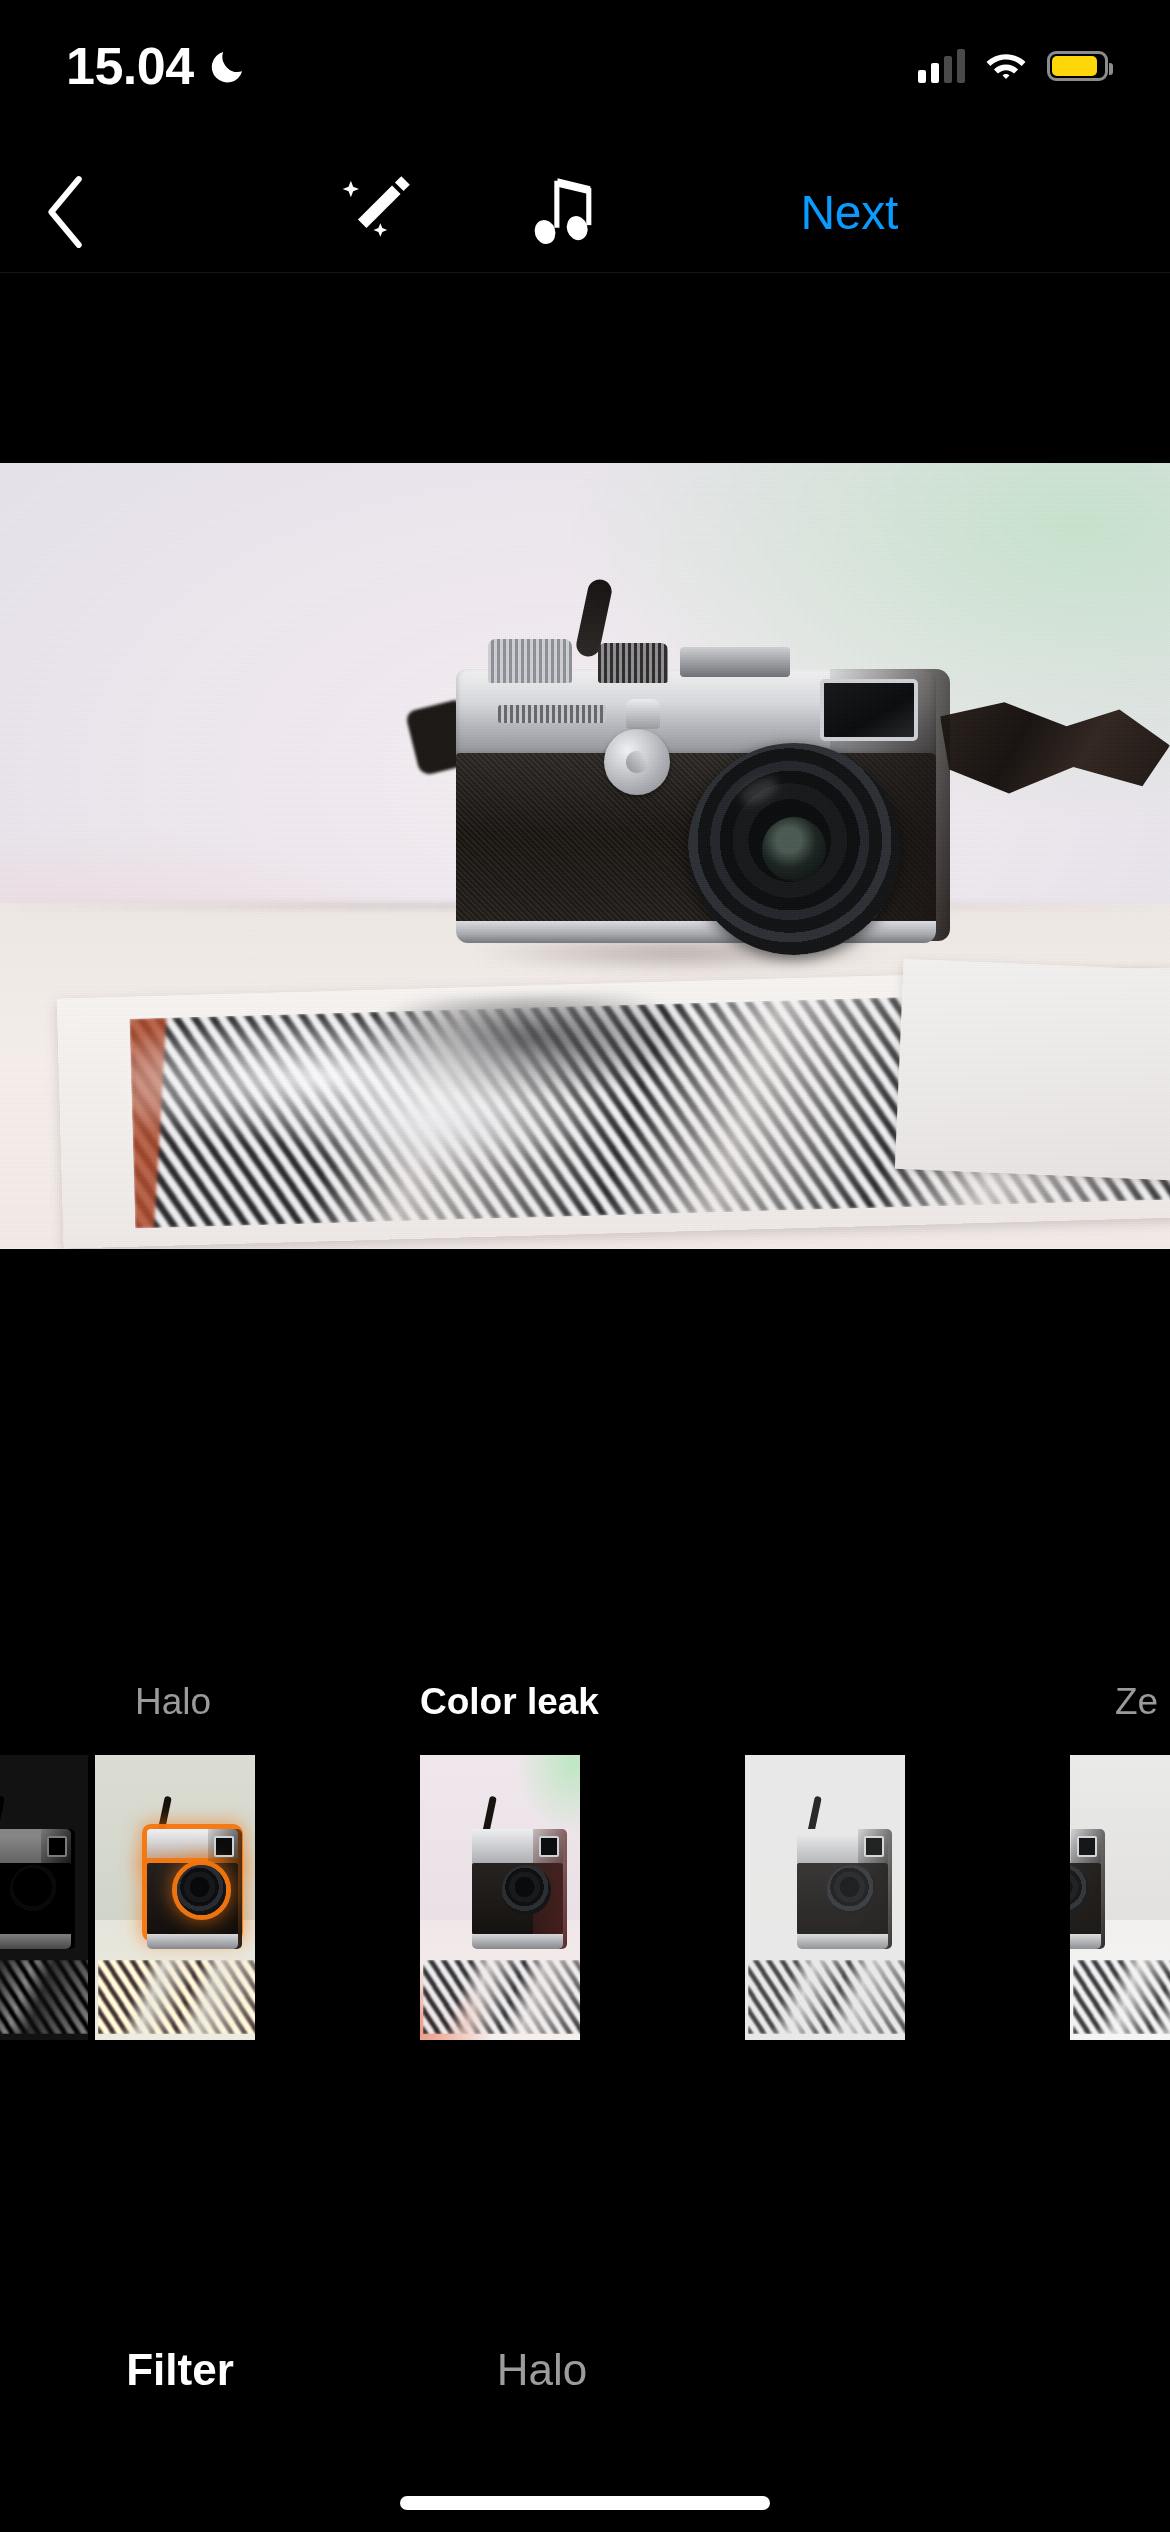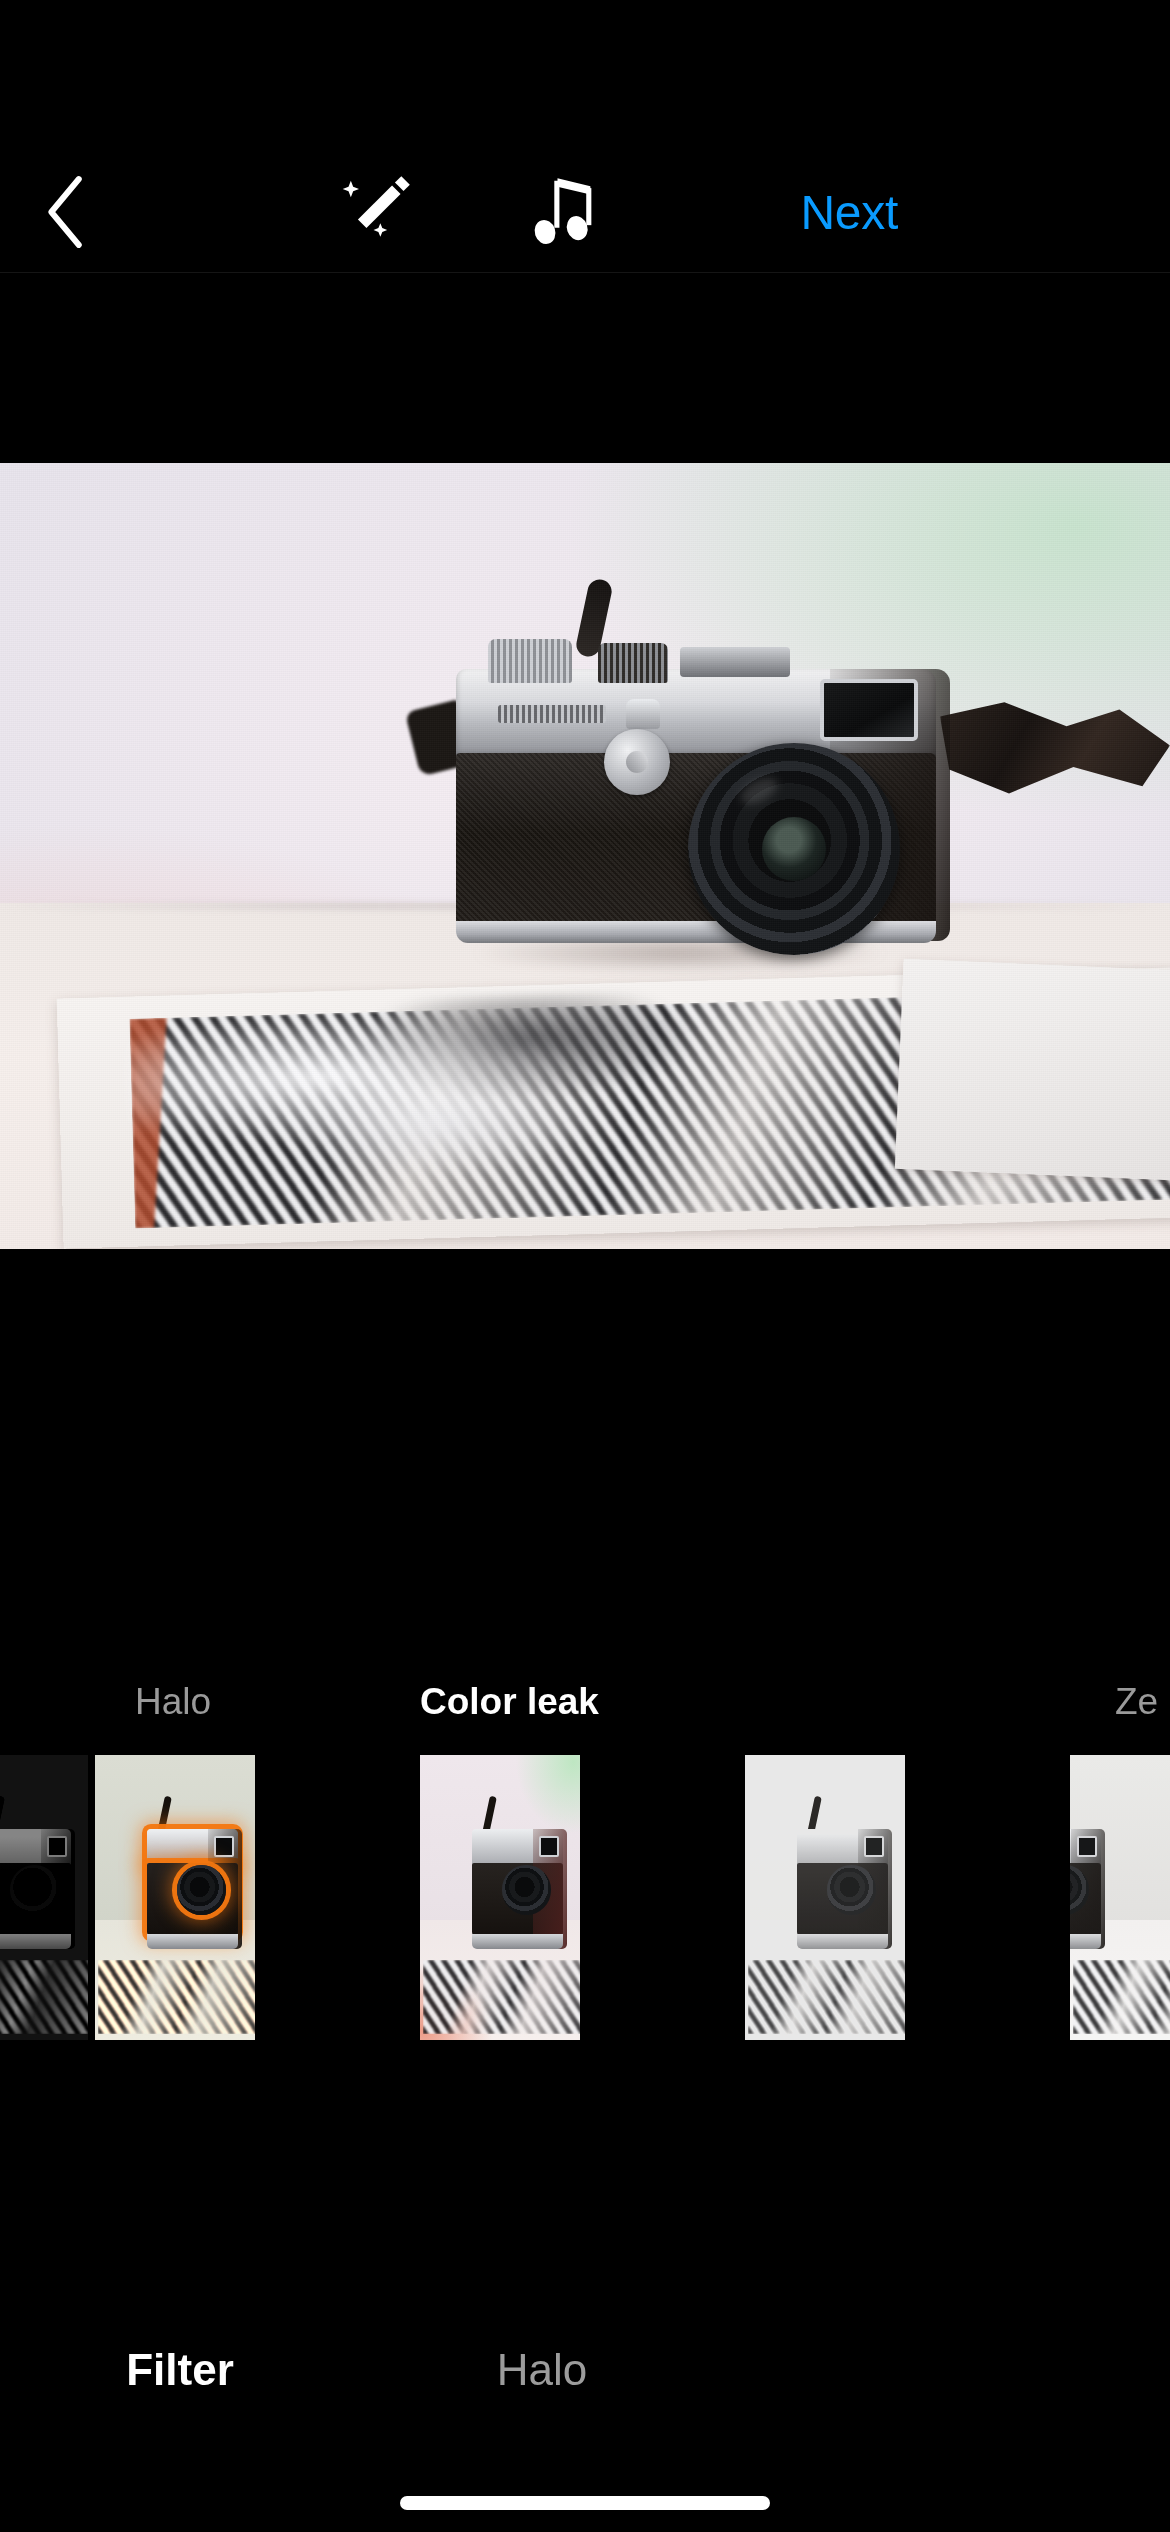--- a/index.html
+++ b/index.html
@@ -368,20 +368,44 @@
   .home-indicator{
     position:absolute; bottom:22px; left:50%; transform:translateX(-50%);
     width:370px; height:14px; background:#fff; border-radius:7px;
   }
 </style>
 </head>
 <body>
 
 <div class="screen">
 
+  <div class="status-bar">
+    <div class="status-left">
+      <span class="status-time">15.04</span>
+      <svg class="moon-icon" viewBox="0 0 24 24">
+        <path d="M20.5 15.2A9.2 9.2 0 0 1 9.1 3.6a9.3 9.3 0 1 0 11.4 11.6z" fill="#ffffff"></path>
+      </svg>
+    </div>
+    <div class="status-right">
+      <span class="signal-icon">
+        <i></i>
+          <i></i>
+          <i></i>
+          <i></i>
+      </span>
+      <svg class="wifi-icon" viewBox="0 0 28 22">
+        <path d="M14 3.4C9.1 3.4 4.7 5.3 1.4 8.4l2.5 2.6C6.6 8.4 10.1 6.8 14 6.8s7.4 1.6 10.1 4.2l2.5-2.6C23.3 5.3 18.9 3.4 14 3.4z" fill="#ffffff"></path>
+        <path d="M14 10.1c-3 0-5.8 1.2-7.8 3.2l2.6 2.6c1.4-1.4 3.2-2.2 5.2-2.2s3.8.8 5.2 2.2l2.6-2.6c-2-2-4.8-3.2-7.8-3.2z" fill="#ffffff"></path>
+        <path d="M14 16.2a3 3 0 0 0-2.2.9l2.2 2.3 2.2-2.3a3 3 0 0 0-2.2-.9z" fill="#ffffff"></path>
+      </svg>
+      <span class="battery">
+        <span class="battery-fill" style="width:82%;background:#FFD60A;"></span>
+      </span>
+    </div>
+  </div>
 
   <div class="nav-bar">
     <div class="nav-back">
       <svg width="44" height="74" viewBox="0 0 24 40">
         <path d="M19 2 L4 20 L19 38" stroke="#ffffff" stroke-width="3.2" fill="none" stroke-linecap="round" stroke-linejoin="round"></path>
       </svg>
     </div>
 
     <div class="nav-center">
       <div class="nav-icon-btn">

